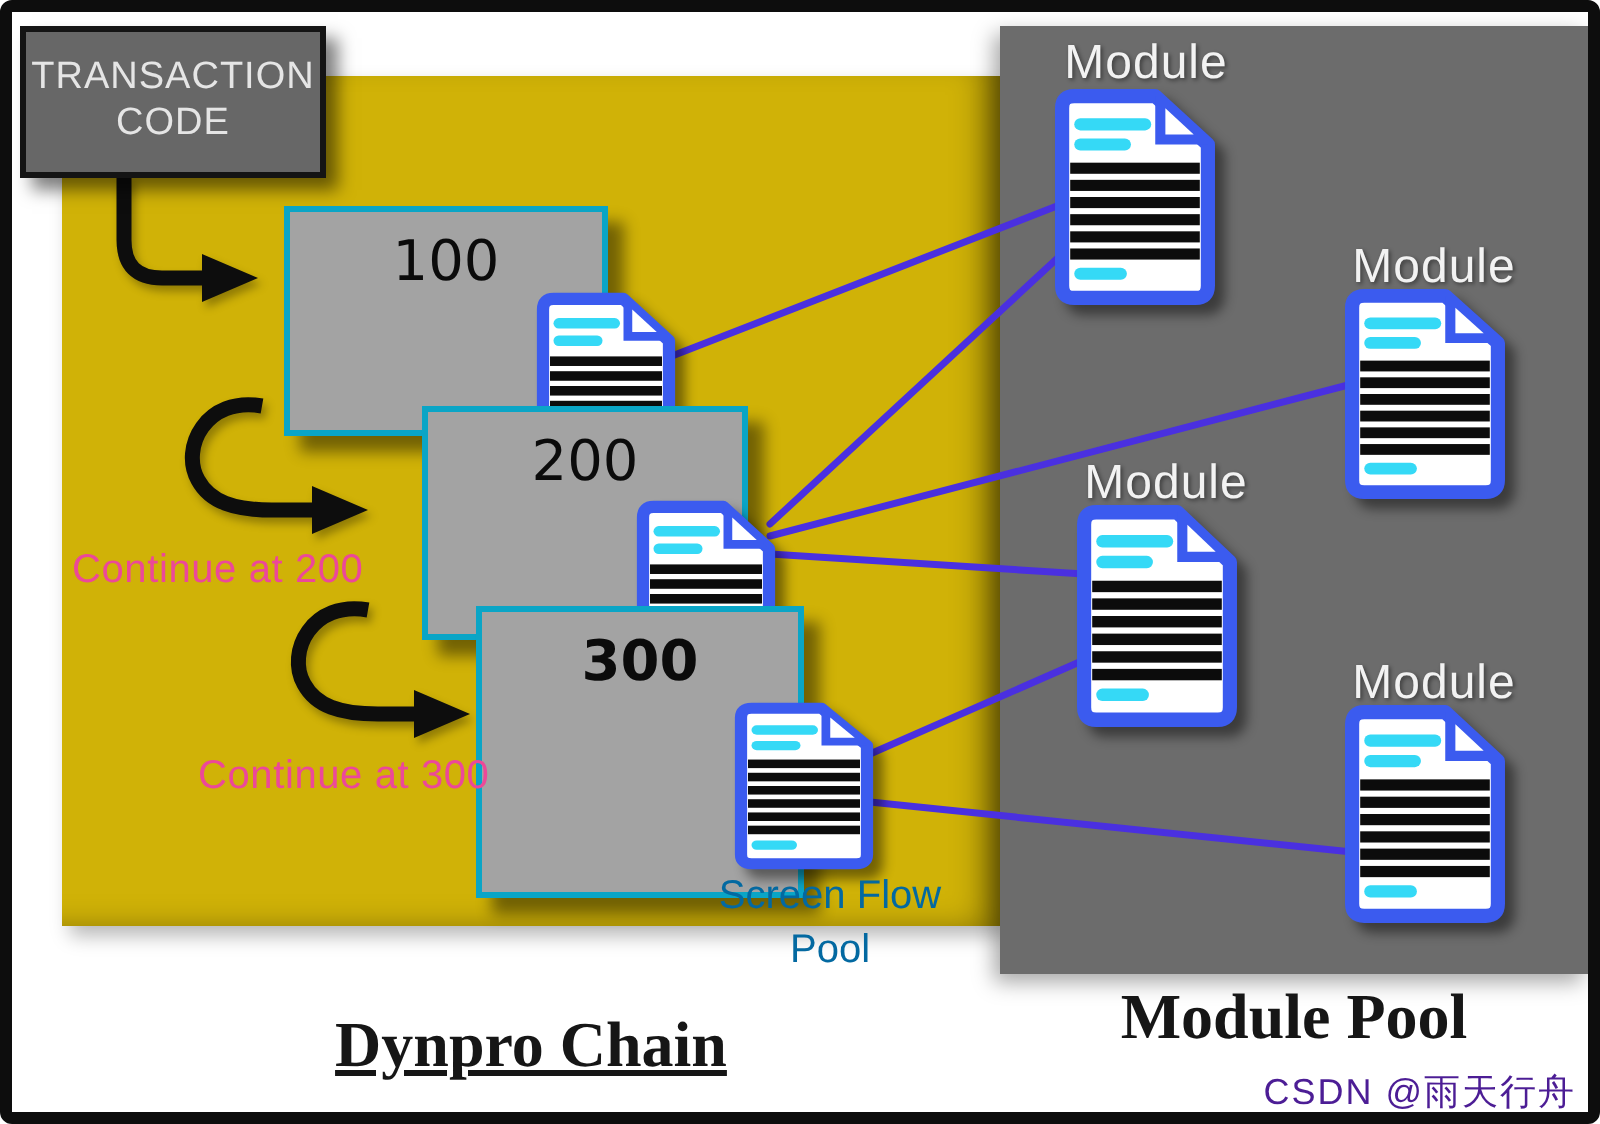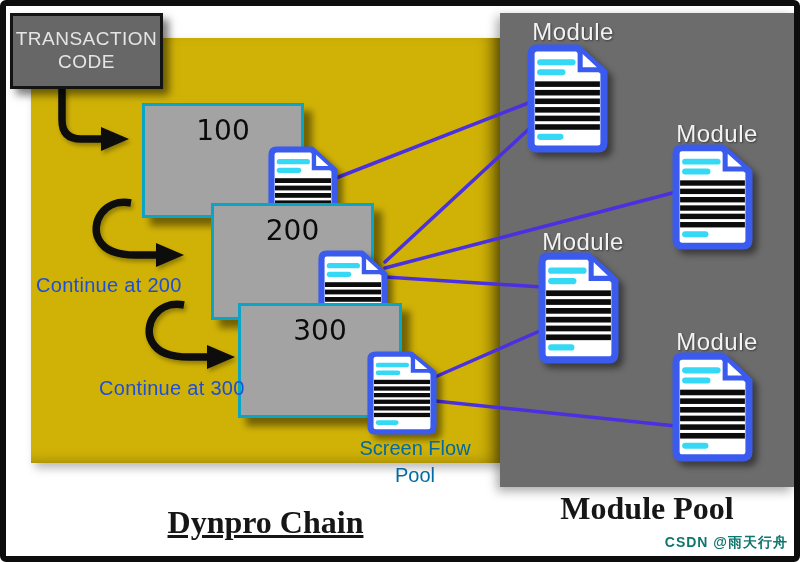--- a/index.html
+++ b/index.html
@@ -19,48 +19,48 @@
       color:#e5e5e5;font-size:19px;letter-spacing:.5px;line-height:1.2;text-align:center;
       box-shadow:6px 6px 8px rgba(0,0,0,.5);}
 
   
   .screen{background:#a3a3a3;border:3px solid #0aa5c6;box-sizing:border-box;
       box-shadow:8px 8px 7px rgba(0,0,0,.45);}
   .screen .num{margin-top:8px;text-align:center;font-size:28px;color:#0b0b0b;
       font-family:"DejaVu Sans",sans-serif;}
   .s100{left:136px;top:97px;width:162px;height:115px;}
   .s200{left:184px;top:197px;width:163px;height:117px;margin-left:21px;}
-  .s300{left:232px;top:297px;width:164px;height:115px;}
+  .s300{left:232px;top:297px;width:164px;height:146px;font-weight:bold;}
 
   
   .doc{filter:drop-shadow(5px 5px 3px rgba(0,0,0,.45));}
   .doc1{left:262px;top:140px;width:70px;height:94px;}
   .doc2{left:312px;top:244px;width:70px;height:94px;}
   .doc3{left:361px;top:345px;width:70px;height:84px;}
   .mdoc1{left:521px;top:38px;width:81px;height:109px;}
   .mdoc2{left:666px;top:138px;width:81px;height:106px;}
   .mdoc3{left:532px;top:246px;width:81px;height:112px;}
   .mdoc4{left:666px;top:346px;width:81px;height:110px;}
 
   .module-label{color:#f2f2f2;font-size:24px;letter-spacing:.5px;text-shadow:1px 1px 2px rgba(0,0,0,.45);
       width:110px;text-align:center;}
   .ml1{left:512px;top:12px;}
   .ml2{left:656px;top:114px;}
   .ml3{left:522px;top:222px;}
   .ml4{left:656px;top:322px;}
 
   
-  .cont-label{font-size:20px;color:#1d4ed8;letter-spacing:.3px;}
+  .cont-label{font-size:20px;color:#ec4899;letter-spacing:.3px;}
   .cl1{left:30px;top:268px;}
   .cl2{left:93px;top:371px;}
   .sfl{left:334px;top:429px;width:150px;text-align:center;font-size:20px;color:#0369a1;line-height:1.35;}
   .big-title{font-family:"Liberation Serif","DejaVu Serif",serif;font-weight:bold;font-size:32px;color:#161616;}
   .t-dynpro{left:25px;top:498px;width:469px;text-align:center;text-decoration:underline;}
   .t-module{left:494px;top:484px;width:294px;text-align:center;}
-  .watermark{right:6px;top:528px;color:#0f766e;font-size:14px;letter-spacing:1px;font-weight:bold;}
+  .watermark{right:6px;top:528px;color:#4c1d95;font-size:18px;letter-spacing:1px;}
 
   svg.overlay{left:0;top:0;width:800px;height:562px;pointer-events:none;}
   .arrowgrp{filter:drop-shadow(2px 3px 2px rgba(0,0,0,.30));}
 </style>
 </head>
 <body>
 
 <div class="frame">
 
   <svg width="0" height="0" style="position:absolute" aria-hidden="true">

